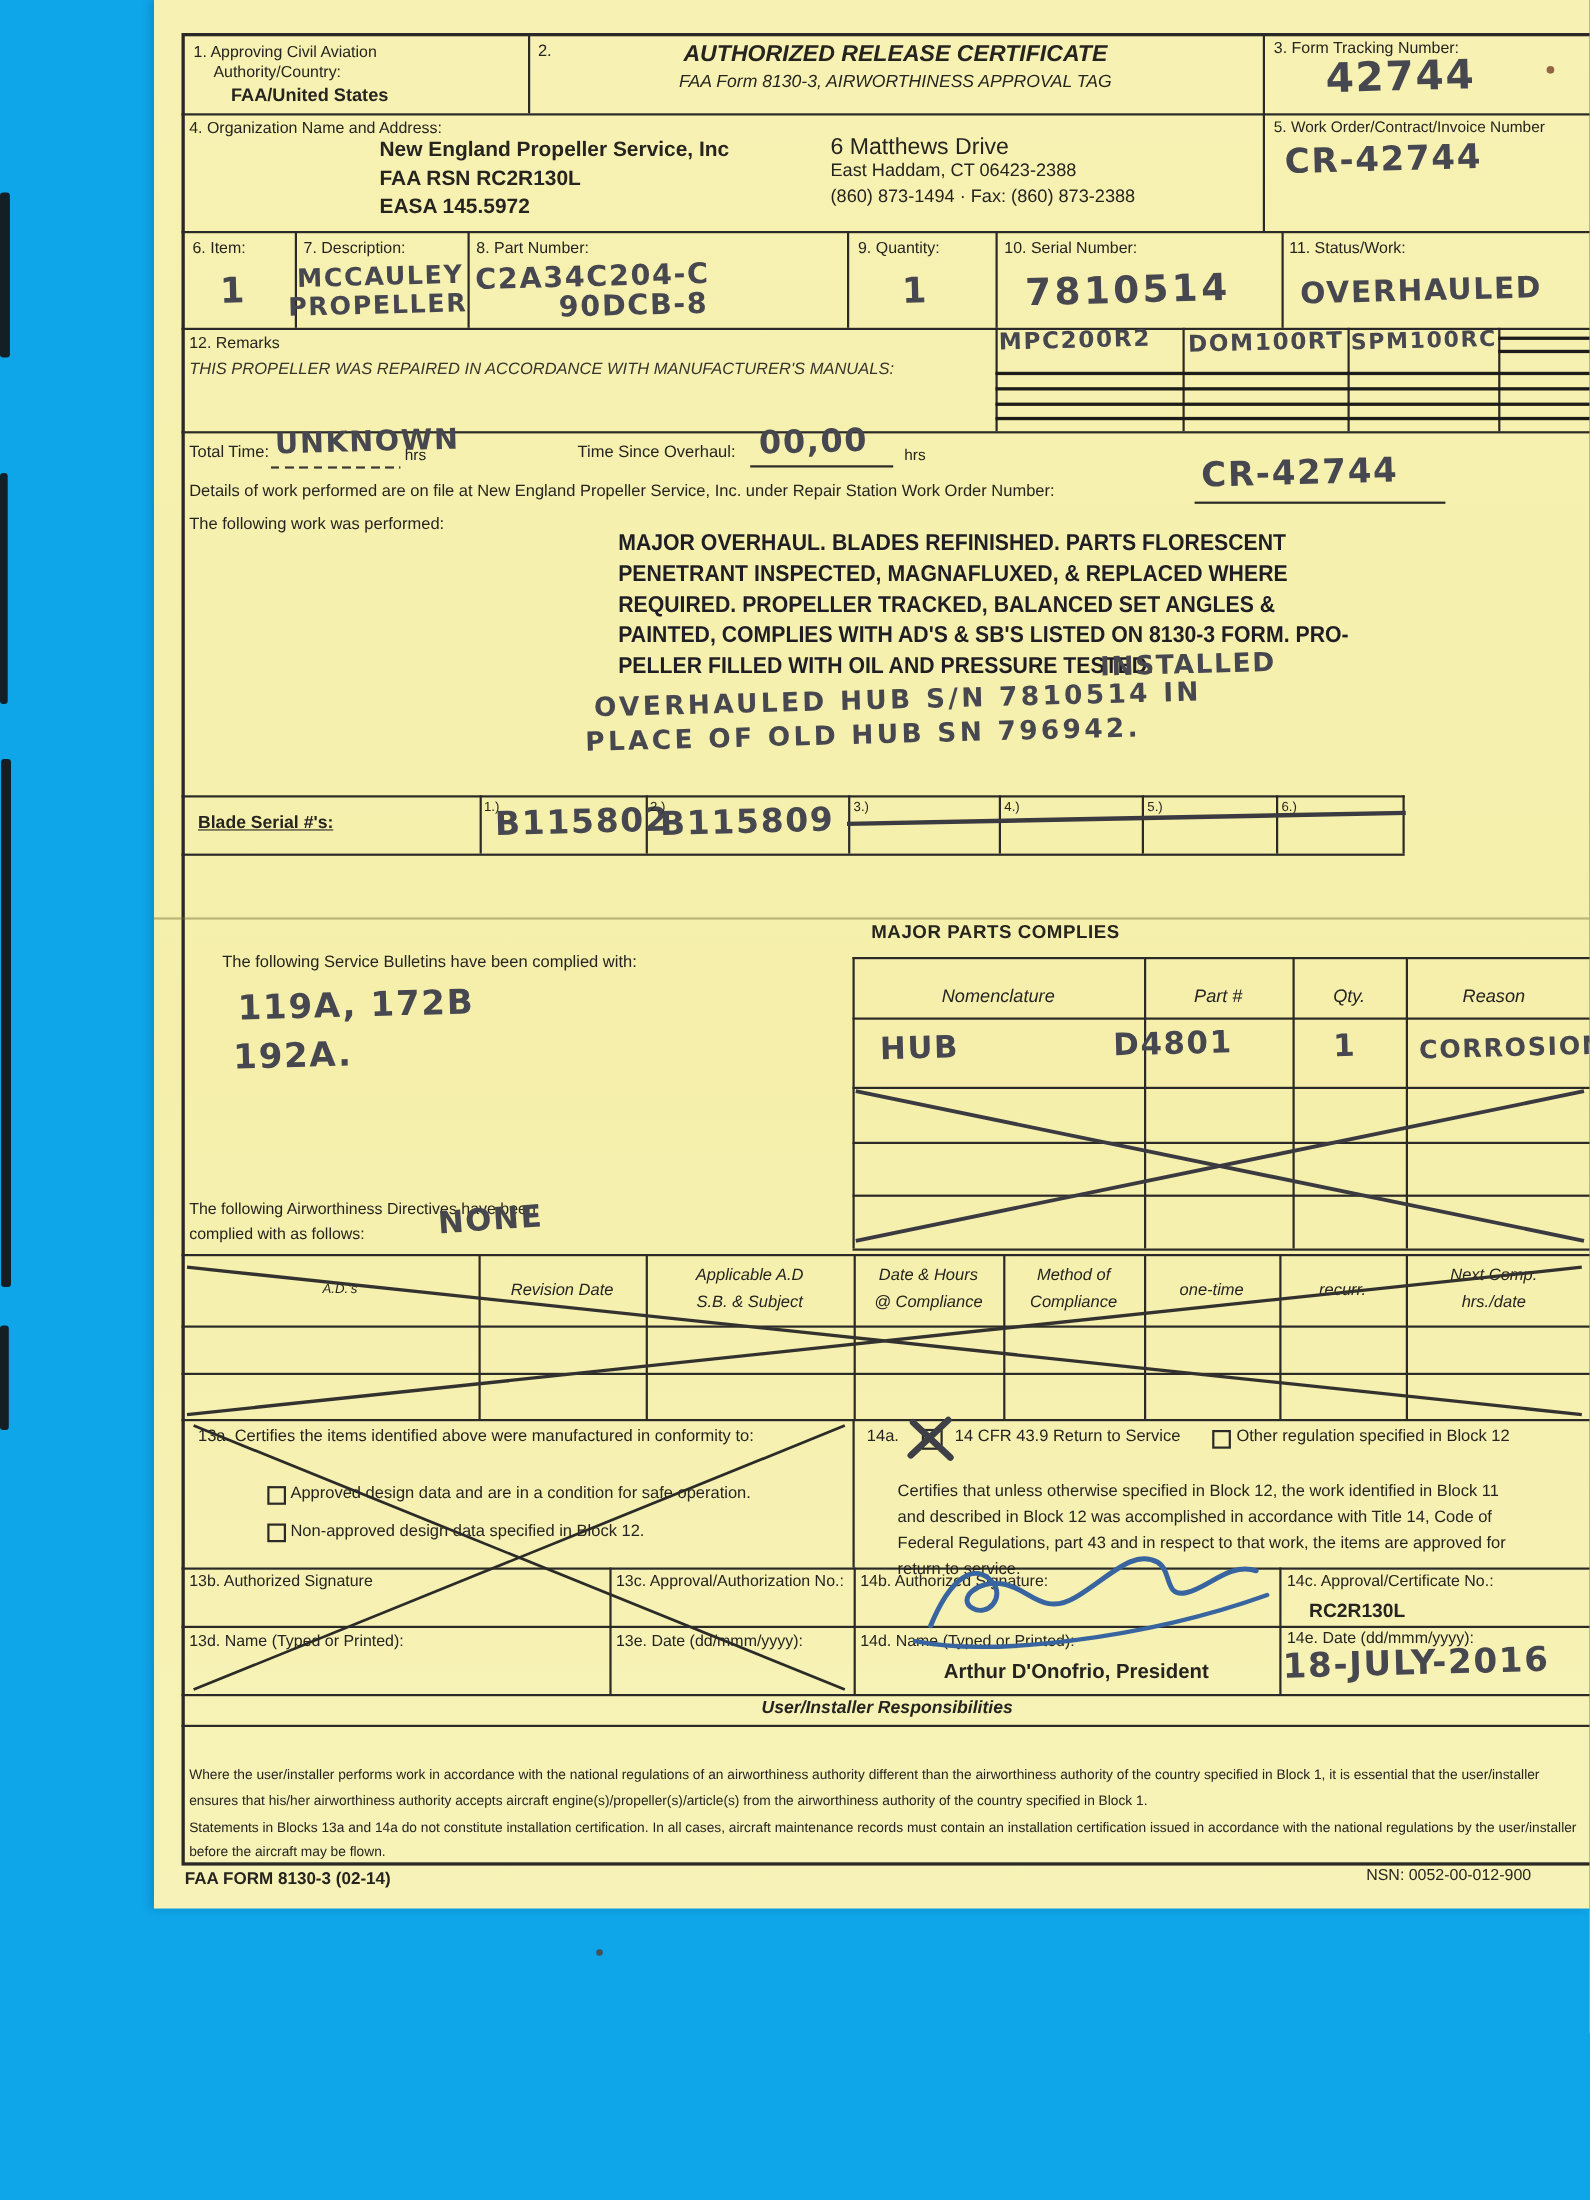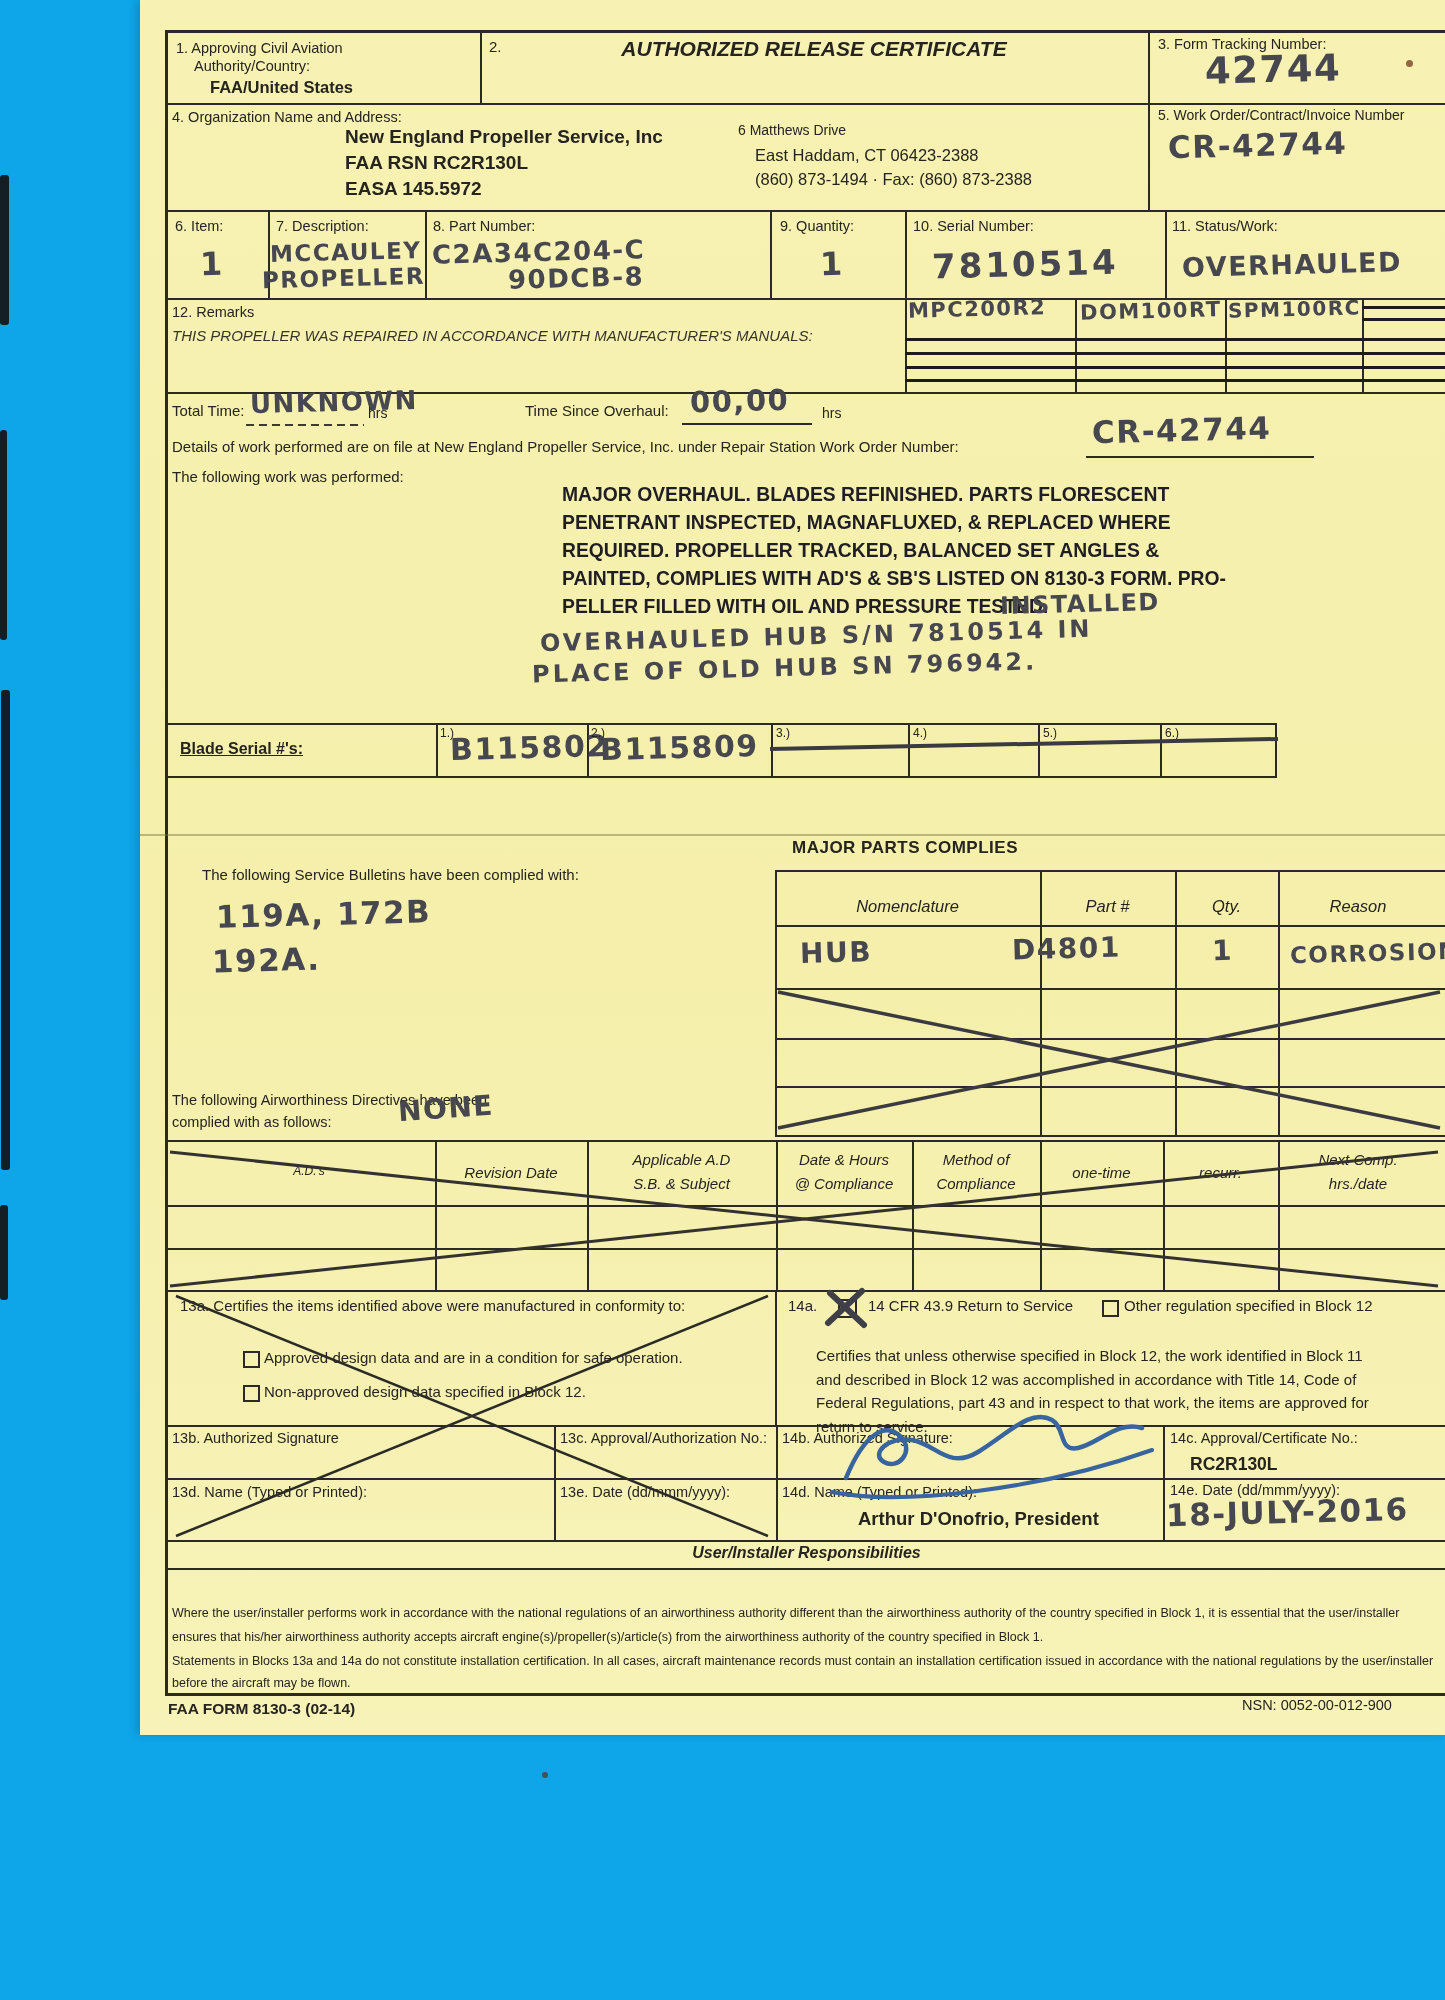--- a/index.html
+++ b/index.html
@@ -105,28 +105,29 @@
   <i class="vl" style="left:775px;top:1290px;height:135px"></i>
   <i class="vl" style="left:554px;top:1425px;height:115px"></i>
   <i class="vl" style="left:776px;top:1425px;height:115px"></i>
   <i class="vl" style="left:1163px;top:1425px;height:115px"></i>
 
   <div class="t" style="left:176px;top:40px;font-size:14.5px">1. Approving Civil Aviation</div>
   <div class="t" style="left:194px;top:58px;font-size:14.5px">Authority/Country:</div>
   <div class="t b" style="left:210px;top:78px;font-size:16.5px">FAA/United States</div>
   <div class="t" style="left:489px;top:38px;font-size:15px">2.</div>
   <div class="t b ctr" style="left:480px;top:37px;width:668px;white-space:nowrap;font-size:21px">AUTHORIZED RELEASE CERTIFICATE</div>
+  <div class="t ctr" style="left:480px;top:66px;width:668px;font-size:16px">FAA Form 8130-3, AIRWORTHINESS APPROVAL TAG</div>
   <div class="t" style="left:1158px;top:36px;font-size:14.5px">3. Form Tracking Number:</div>
   <div class="hw" style="left:1205px;top:48px;font-size:37px">42744</div>
 
   <div class="t" style="left:172px;top:109px;font-size:14.5px">4. Organization Name and Address:</div>
   <div class="t b" style="left:345px;top:126px;font-size:19px">New England Propeller Service, Inc</div>
   <div class="t b" style="left:345px;top:152px;font-size:19px">FAA RSN RC2R130L</div>
   <div class="t b" style="left:345px;top:178px;font-size:19px">EASA 145.5972</div>
-  <div class="t" style="left:738px;top:122px;font-size:14px">6 Matthews Drive</div>
+  <div class="t" style="left:755px;top:122px;font-size:21px">6 Matthews Drive</div>
   <div class="t" style="left:755px;top:146px;font-size:16.5px">East Haddam, CT 06423-2388</div>
   <div class="t" style="left:755px;top:170px;font-size:16.5px">(860) 873-1494 · Fax: (860) 873-2388</div>
   <div class="t" style="left:1158px;top:107px;font-size:14px">5. Work Order/Contract/Invoice Number</div>
   <div class="hw" style="left:1168px;top:127px;font-size:31px">CR-42744</div>
 
   <div class="t" style="left:175px;top:218px;font-size:14.5px">6. Item:</div>
   <div class="t" style="left:276px;top:218px;font-size:14.5px">7. Description:</div>
   <div class="t" style="left:433px;top:218px;font-size:14.5px">8. Part Number:</div>
   <div class="t" style="left:780px;top:218px;font-size:14.5px">9. Quantity:</div>
   <div class="t" style="left:913px;top:218px;font-size:14.5px">10. Serial Number:</div>

